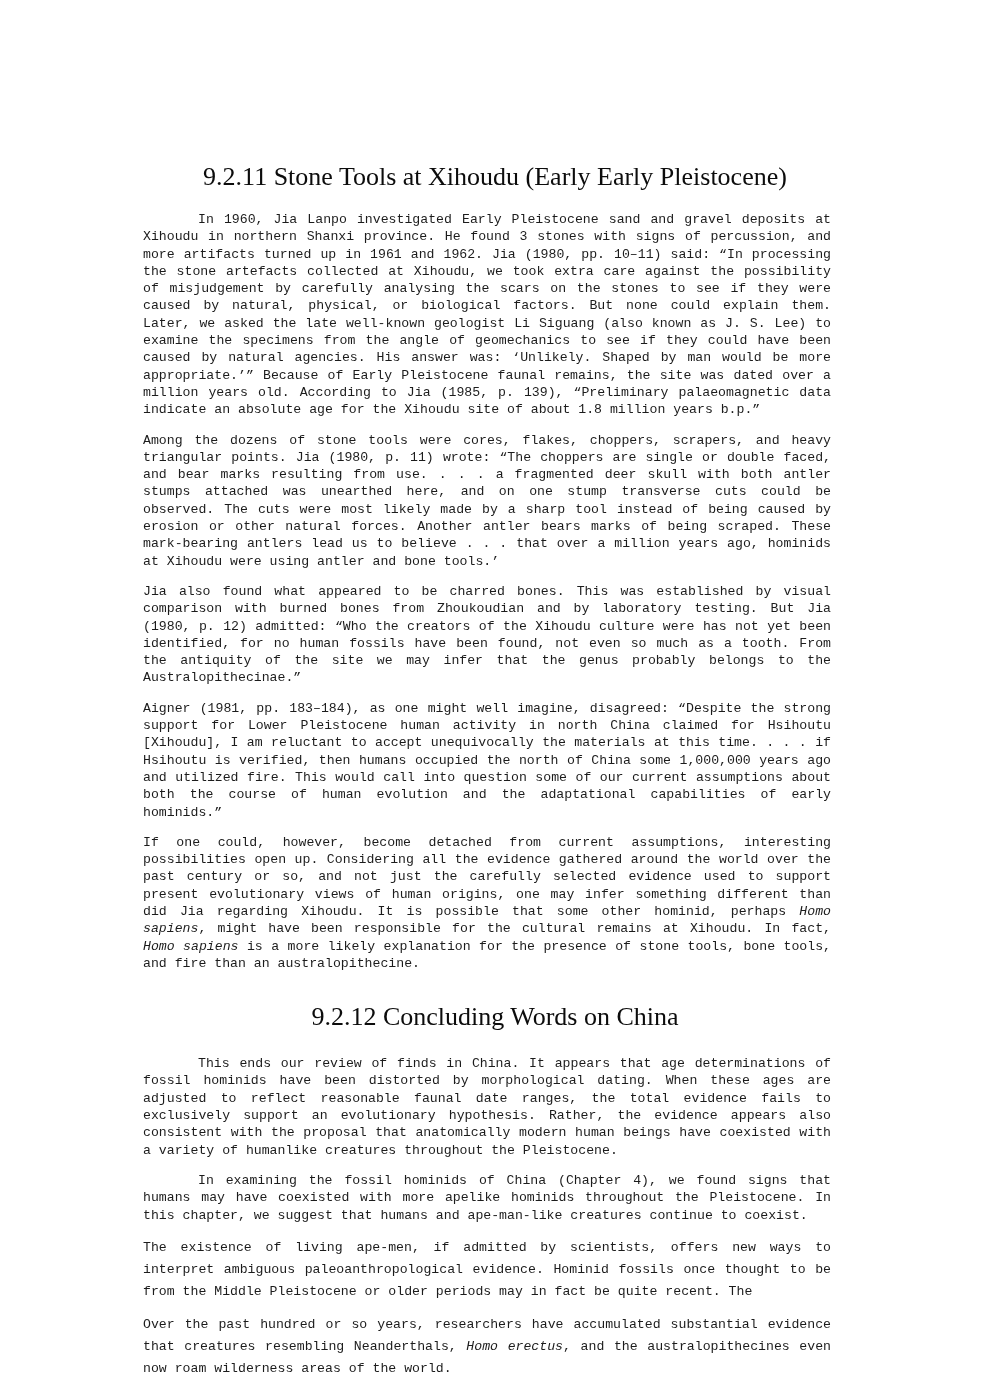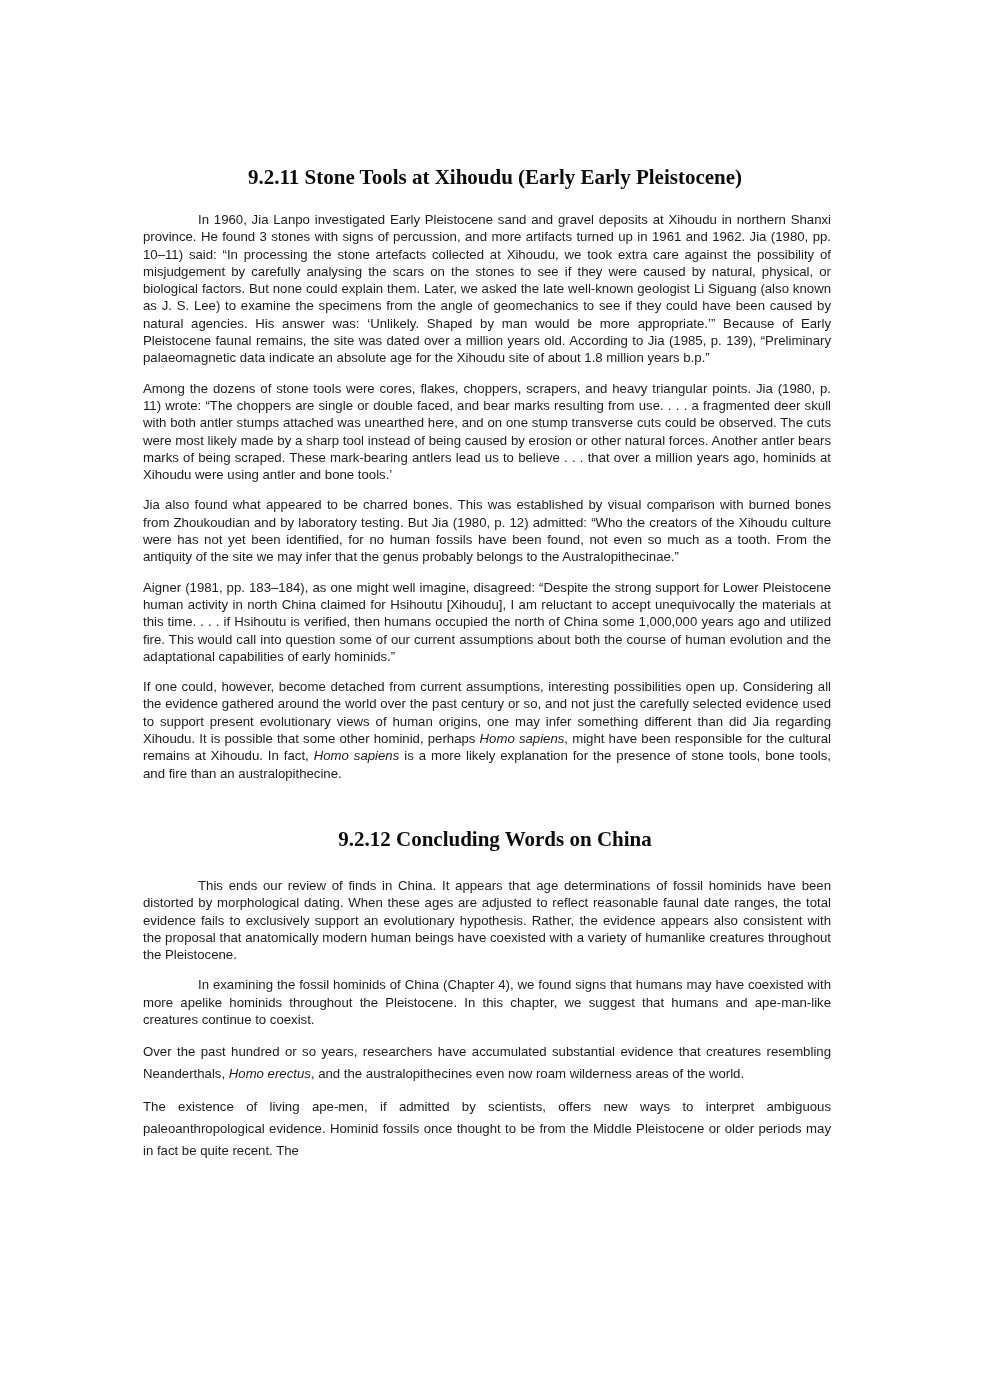--- a/index.html
+++ b/index.html
@@ -12,31 +12,31 @@
     font-family: "Liberation Serif", serif;
   }
   .content {
     position: absolute;
     left: 143px;
     top: 157px;
     width: 704px;
   }
   .heading {
     font-family: "Liberation Serif", serif;
-    font-weight: 700;
+    font-weight: 400;
     color: #0c0c0c;
     text-align: center;
-    font-size: 21px;
+    font-size: 26px;
     line-height: 40px;
   }
   .h-title   { margin: 0 0 14px 0; }
-  .h-section { margin: 37px 0 18px 0; }
+  .h-section { margin: 25px 0 18px 0; }
   .h-chapter { margin: 47px 0 18px 0; }
   .para {
-    font-family: Liberation Sans, sans-serif;
+    font-family: Liberation Mono, monospace;
     font-size: 13.2px;
     line-height: 17.3px;
     color: #1c1c1c;
     text-align: justify;
     margin: 0 16px 13px 0;
   }
   .para.indent { text-indent: 55px; }
   .para.wide   { line-height: 22px; margin-bottom: 11px; }
   .em { font-style: italic; }
 </style>
@@ -47,16 +47,16 @@
   <div class="content">
       <div class="heading h-title"><span>9.2.11 Stone Tools at Xihoudu (Early Early Pleistocene)</span></div>
       <p class="para indent"><span>In 1960, Jia Lanpo investigated Early Pleistocene sand and gravel deposits at Xihoudu in northern Shanxi province. He found 3 stones with signs of percussion, and more artifacts turned up in 1961 and 1962. Jia (1980, pp. 10–11) said: “In processing the stone artefacts collected at Xihoudu, we took extra care against the possibility of misjudgement by carefully analysing the scars on the stones to see if they were caused by natural, physical, or biological factors. But none could explain them. Later, we asked the late well-known geologist Li Siguang (also known as J. S. Lee) to examine the specimens from the angle of geomechanics to see if they could have been caused by natural agencies. His answer was: ‘Unlikely. Shaped by man would be more appropriate.’” Because of Early Pleistocene faunal remains, the site was dated over a million years old. According to Jia (1985, p. 139), “Preliminary palaeomagnetic data indicate an absolute age for the Xihoudu site of about 1.8 million years b.p.”</span></p>
       <p class="para"><span>Among the dozens of stone tools were cores, flakes, choppers, scrapers, and heavy triangular points. Jia (1980, p. 11) wrote: “The choppers are single or double faced, and bear marks resulting from use. . . . a fragmented deer skull with both antler stumps attached was unearthed here, and on one stump transverse cuts could be observed. The cuts were most likely made by a sharp tool instead of being caused by erosion or other natural forces. Another antler bears marks of being scraped. These mark-bearing antlers lead us to believe . . . that over a million years ago, hominids at Xihoudu were using antler and bone tools.’</span></p>
       <p class="para"><span>Jia also found what appeared to be charred bones. This was established by visual comparison with burned bones from Zhoukoudian and by laboratory testing. But Jia (1980, p. 12) admitted: “Who the creators of the Xihoudu culture were has not yet been identified, for no human fossils have been found, not even so much as a tooth. From the antiquity of the site we may infer that the genus probably belongs to the Australopithecinae.”</span></p>
       <p class="para"><span>Aigner (1981, pp. 183–184), as one might well imagine, disagreed: “Despite the strong support for Lower Pleistocene human activity in north China claimed for Hsihoutu [Xihoudu], I am reluctant to accept unequivocally the materials at this time. . . . if Hsihoutu is verified, then humans occupied the north of China some 1,000,000 years ago and utilized fire. This would call into question some of our current assumptions about both the course of human evolution and the adaptational capabilities of early hominids.”</span></p>
       <p class="para"><span>If one could, however, become detached from current assumptions, interesting possibilities open up. Considering all the evidence gathered around the world over the past century or so, and not just the carefully selected evidence used to support present evolutionary views of human origins, one may infer something different than did Jia regarding Xihoudu. It is possible that some other hominid, perhaps </span><span class="em">Homo sapiens</span><span>, might have been responsible for the cultural remains at Xihoudu. In fact, </span><span class="em">Homo sapiens</span><span> is a more likely explanation for the presence of stone tools, bone tools, and fire than an australopithecine.</span></p>
       <div class="heading h-section"><span>9.2.12 Concluding Words on China</span></div>
       <p class="para indent"><span>This ends our review of finds in China. It appears that age determinations of fossil hominids have been distorted by morphological dating. When these ages are adjusted to reflect reasonable faunal date ranges, the total evidence fails to exclusively support an evolutionary hypothesis. Rather, the evidence appears also consistent with the proposal that anatomically modern human beings have coexisted with a variety of humanlike creatures throughout the Pleistocene.</span></p>
       <p class="para indent"><span>In examining the fossil hominids of China (Chapter 4), we found signs that humans may have coexisted with more apelike hominids throughout the Pleistocene. In this chapter, we suggest that humans and ape-man-like creatures continue to coexist.</span></p>
+      <p class="para wide"><span>The existence of living ape-men, if admitted by scientists, offers new ways to interpret ambiguous paleoanthropological evidence. Hominid fossils once thought to be from the Middle Pleistocene or older periods may in fact be quite recent. The</span></p>
       <p class="para wide"><span>Over the past hundred or so years, researchers have accumulated substantial evidence that creatures resembling Neanderthals, </span><span class="em">Homo erectus</span><span>, and the australopithecines even now roam wilderness areas of the world.</span></p>
-      <p class="para wide"><span>The existence of living ape-men, if admitted by scientists, offers new ways to interpret ambiguous paleoanthropological evidence. Hominid fossils once thought to be from the Middle Pleistocene or older periods may in fact be quite recent. The</span></p>
     </div>
 </div>
 
 </body></html>

